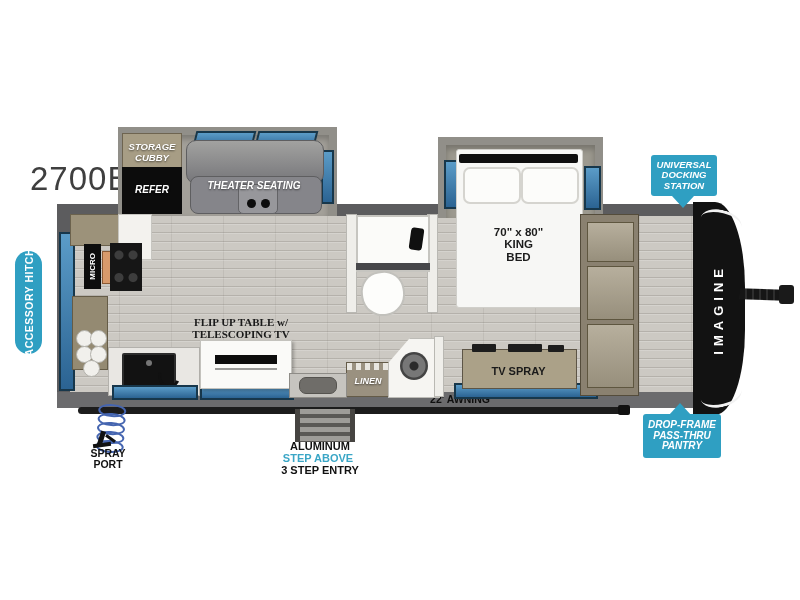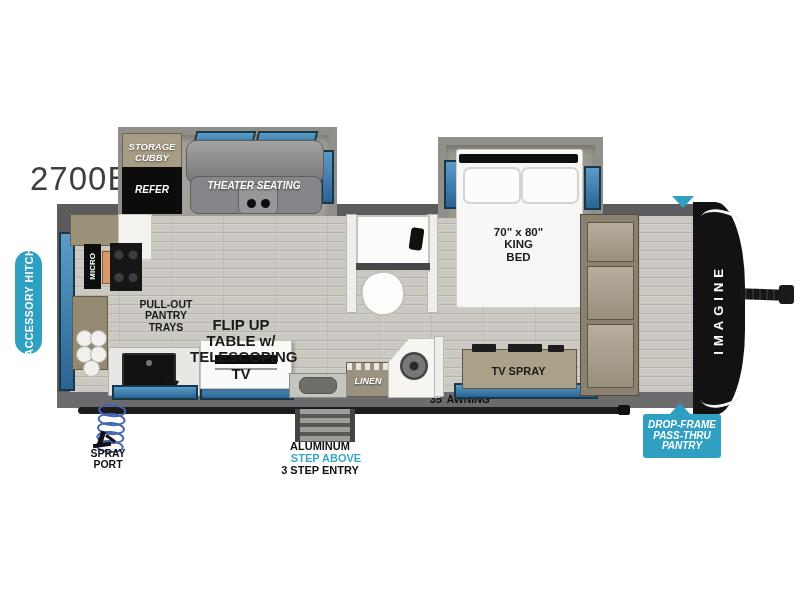--- a/index.html
+++ b/index.html
@@ -34,21 +34,21 @@
     <span class="vert" style="font-size:10.5px;font-weight:bold;color:#fff;letter-spacing:.5px;white-space:nowrap;">ACCESSORY HITCH</span>
   </div>
 
   <div class="abs floor" style="left:67px;top:214px;width:628px;height:181px;"></div>
   <div class="abs wall" style="left:57px;top:204px;width:650px;height:12px;"></div>
   <div class="abs wall" style="left:57px;top:204px;width:13px;height:203px;"></div>
   <div class="abs win" style="left:59px;top:232px;width:12px;height:155px;"></div>
   <div class="abs" style="left:57px;top:392px;width:650px;height:16px;background:#6b6b6d;"></div>
   <div class="abs" style="left:78px;top:407px;width:548px;height:7px;background:#1c1c1c;border-radius:4px;"></div>
   <div class="abs" style="left:618px;top:405px;width:12px;height:10px;background:#111;border-radius:2px;"></div>
-  <div class="lbl" style="left:405px;top:394px;width:110px;font-size:10.5px;color:#0f0f0f;">35' AWNING</div>
+  <div class="lbl" style="left:405px;top:394px;width:110px;font-size:10.5px;color:#0f0f0f;">22' AWNING</div>
 
   <div class="abs slide" style="left:118px;top:127px;width:203px;height:81px;"></div>
   <div class="abs win" style="left:194px;top:131px;width:56px;height:15px;transform:skewX(-14deg);"></div>
   <div class="abs win" style="left:256px;top:131px;width:56px;height:15px;transform:skewX(-14deg);"></div>
   <div class="abs win" style="left:321px;top:150px;width:9px;height:50px;"></div>
 
   <div class="abs" style="left:122px;top:133px;width:58px;height:37px;background:#a79d85;border:1px solid #6e6450;display:flex;align-items:center;justify-content:center;">
     <span class="lbl lbl-w" style="position:static;font-size:9.5px;">STORAGE
 CUBBY</span>
   </div>
@@ -103,41 +103,38 @@
   <div class="abs" style="left:108px;top:347px;width:90px;height:47px;background:#e9e7e3;border:1px solid #b3b1ac;"></div>
   <div class="abs" style="left:122px;top:353px;width:50px;height:30px;background:#121212;border:2px solid #2c2c2c;border-radius:2px;"></div>
   <div class="abs" style="left:146px;top:360px;width:6px;height:6px;border-radius:50%;background:#767676;"></div>
   <div class="abs" style="left:158px;top:366px;width:16px;height:16px;border:3px solid #111;border-color:transparent transparent #111 #111;border-radius:50%;transform:rotate(-20deg);"></div>
   <div class="abs win" style="left:112px;top:385px;width:82px;height:11px;"></div>
   <div class="abs win" style="left:200px;top:385px;width:90px;height:11px;"></div>
   <div class="abs" style="left:200px;top:340px;width:90px;height:47px;background:#fafaf8;border:1px solid #c3c2bd;box-shadow:2px 2px 3px rgba(0,0,0,.25);"></div>
   <div class="abs" style="left:215px;top:355px;width:62px;height:9px;background:#0c0c0c;"></div>
   <div class="abs" style="left:215px;top:368px;width:62px;height:2px;background:#9a9a98;"></div>
 
-  <div class="lbl" style="left:125px;top:299px;width:82px;font-size:10.5px;">PULL-OUT
-PANTRY
-TRAYS</div>
-  <div class="lbl" style="left:190px;top:317px;width:102px;font-size:15px;">FLIP UP TABLE w/
+  <div class="lbl" style="left:190px;top:317px;width:102px;font-size:11px;font-family:Liberation Serif, serif;">FLIP UP TABLE w/
 TELESCOPING TV</div>
 
   <div class="abs" style="left:346px;top:362px;width:42px;height:33px;background:#9a9180;border:1px solid #645b48;
               background-image:repeating-linear-gradient(90deg,#e8e6e0 0 5px,transparent 5px 9px);background-size:100% 7px;background-repeat:no-repeat;">
     <span class="lbl lbl-w" style="position:absolute;left:0;top:14px;width:42px;font-size:9px;">LINEN</span>
   </div>
   <div class="abs" style="left:388px;top:338px;width:50px;height:58px;background:#f6f5f2;border:1px solid #bdbcb7;
               clip-path:polygon(42% 0,100% 0,100% 100%,0 100%,0 42%);"></div>
   <div class="abs" style="left:400px;top:352px;width:28px;height:28px;border-radius:50%;background:radial-gradient(circle,#2a2a2a 0 4px,#777 5px 11px,#444 12px);"></div>
   <div class="abs partition" style="left:434px;top:336px;width:8px;height:59px;"></div>
 
   <div class="abs" style="left:289px;top:373px;width:56px;height:23px;background:#c6c4bf;border:1px solid #8e8c87;"></div>
   <div class="abs" style="left:299px;top:377px;width:36px;height:15px;background:#6f6d69;border:1px solid #55534f;border-radius:7px;"></div>
   <div class="abs" style="left:295px;top:409px;width:50px;height:33px;border-left:5px solid #464441;border-right:5px solid #464441;
               background:repeating-linear-gradient(180deg,#9e9c98 0 5px,#5a5855 5px 9px);"></div>
   <div class="lbl" style="left:270px;top:441px;width:100px;font-size:11px;color:#111;">ALUMINUM</div>
-  <div class="lbl" style="left:276px;top:453px;width:100px;font-size:11px;color:#3AA6C6;">STEP ABOVE</div>
+  <div class="lbl" style="left:268px;top:453px;width:100px;font-size:11px;color:#3AA6C6;">STEP ABOVE</div>
   <div class="lbl" style="left:270px;top:465px;width:100px;font-size:11px;color:#111;">3 STEP ENTRY</div>
 
   <div class="abs win" style="left:454px;top:383px;width:140px;height:12px;"></div>
   <div class="abs" style="left:462px;top:349px;width:113px;height:38px;background:#aba188;border:1px solid #5d5546;"></div>
   <div class="abs" style="left:472px;top:344px;width:24px;height:8px;background:#1d1d1d;border-radius:1px;"></div>
   <div class="abs" style="left:508px;top:344px;width:34px;height:8px;background:#1d1d1d;border-radius:1px;"></div>
   <div class="abs" style="left:548px;top:345px;width:16px;height:7px;background:#1d1d1d;border-radius:1px;"></div>
   <div class="lbl" style="left:462px;top:366px;width:113px;font-size:11px;">TV SPRAY</div>
 
   <div class="abs" style="left:580px;top:214px;width:57px;height:180px;background:#8a8170;border:1px solid #544c3b;">
@@ -149,20 +146,25 @@
   <div class="abs" style="left:693px;top:202px;width:52px;height:213px;background:#121212;border-radius:0 30px 30px 0 / 0 85px 85px 0;"></div>
   <div class="abs" style="left:700px;top:210px;width:42px;height:22px;border-top:3px solid #f2f2f2;border-radius:50%;transform:rotate(14deg);"></div>
   <div class="abs" style="left:700px;top:382px;width:42px;height:22px;border-bottom:3px solid #f2f2f2;border-radius:50%;transform:rotate(-14deg);"></div>
   <div class="abs" style="left:701px;top:238px;width:34px;height:142px;display:flex;align-items:center;justify-content:center;">
     <span class="vert" style="font-size:13px;font-weight:bold;color:#fff;letter-spacing:5px;white-space:nowrap;">IMAGINE</span>
   </div>
   <div class="abs" style="left:740px;top:289px;width:44px;height:11px;transform:rotate(2deg);
               background:repeating-linear-gradient(90deg,#161616 0 5px,#2e2e2e 5px 7px);"></div>
   <div class="abs" style="left:779px;top:285px;width:15px;height:19px;background:#1a1a1a;border-radius:3px;"></div>
 
+  <div class="abs teal" style="left:651px;top:155px;width:66px;height:41px;border-radius:3px;display:flex;align-items:center;justify-content:center;">
+    <span class="lbl lbl-w" style="position:static;font-size:9.5px;text-shadow:none;">UNIVERSAL
+DOCKING
+STATION</span>
+  </div>
   <div class="abs" style="left:672px;top:196px;width:0;height:0;border-left:11px solid transparent;border-right:11px solid transparent;border-top:12px solid #2F9FC2;"></div>
 
   <div class="abs" style="left:669px;top:403px;width:0;height:0;border-left:11px solid transparent;border-right:11px solid transparent;border-bottom:12px solid #2F9FC2;"></div>
   <div class="abs teal" style="left:643px;top:414px;width:78px;height:44px;border-radius:3px;display:flex;align-items:center;justify-content:center;">
     <span class="lbl lbl-w" style="position:static;font-size:10px;text-shadow:none;">DROP-FRAME
 PASS-THRU
 PANTRY</span>
   </div>
 
   <div class="abs" style="left:97px;top:404px;width:26px;transform:rotate(4deg);">

